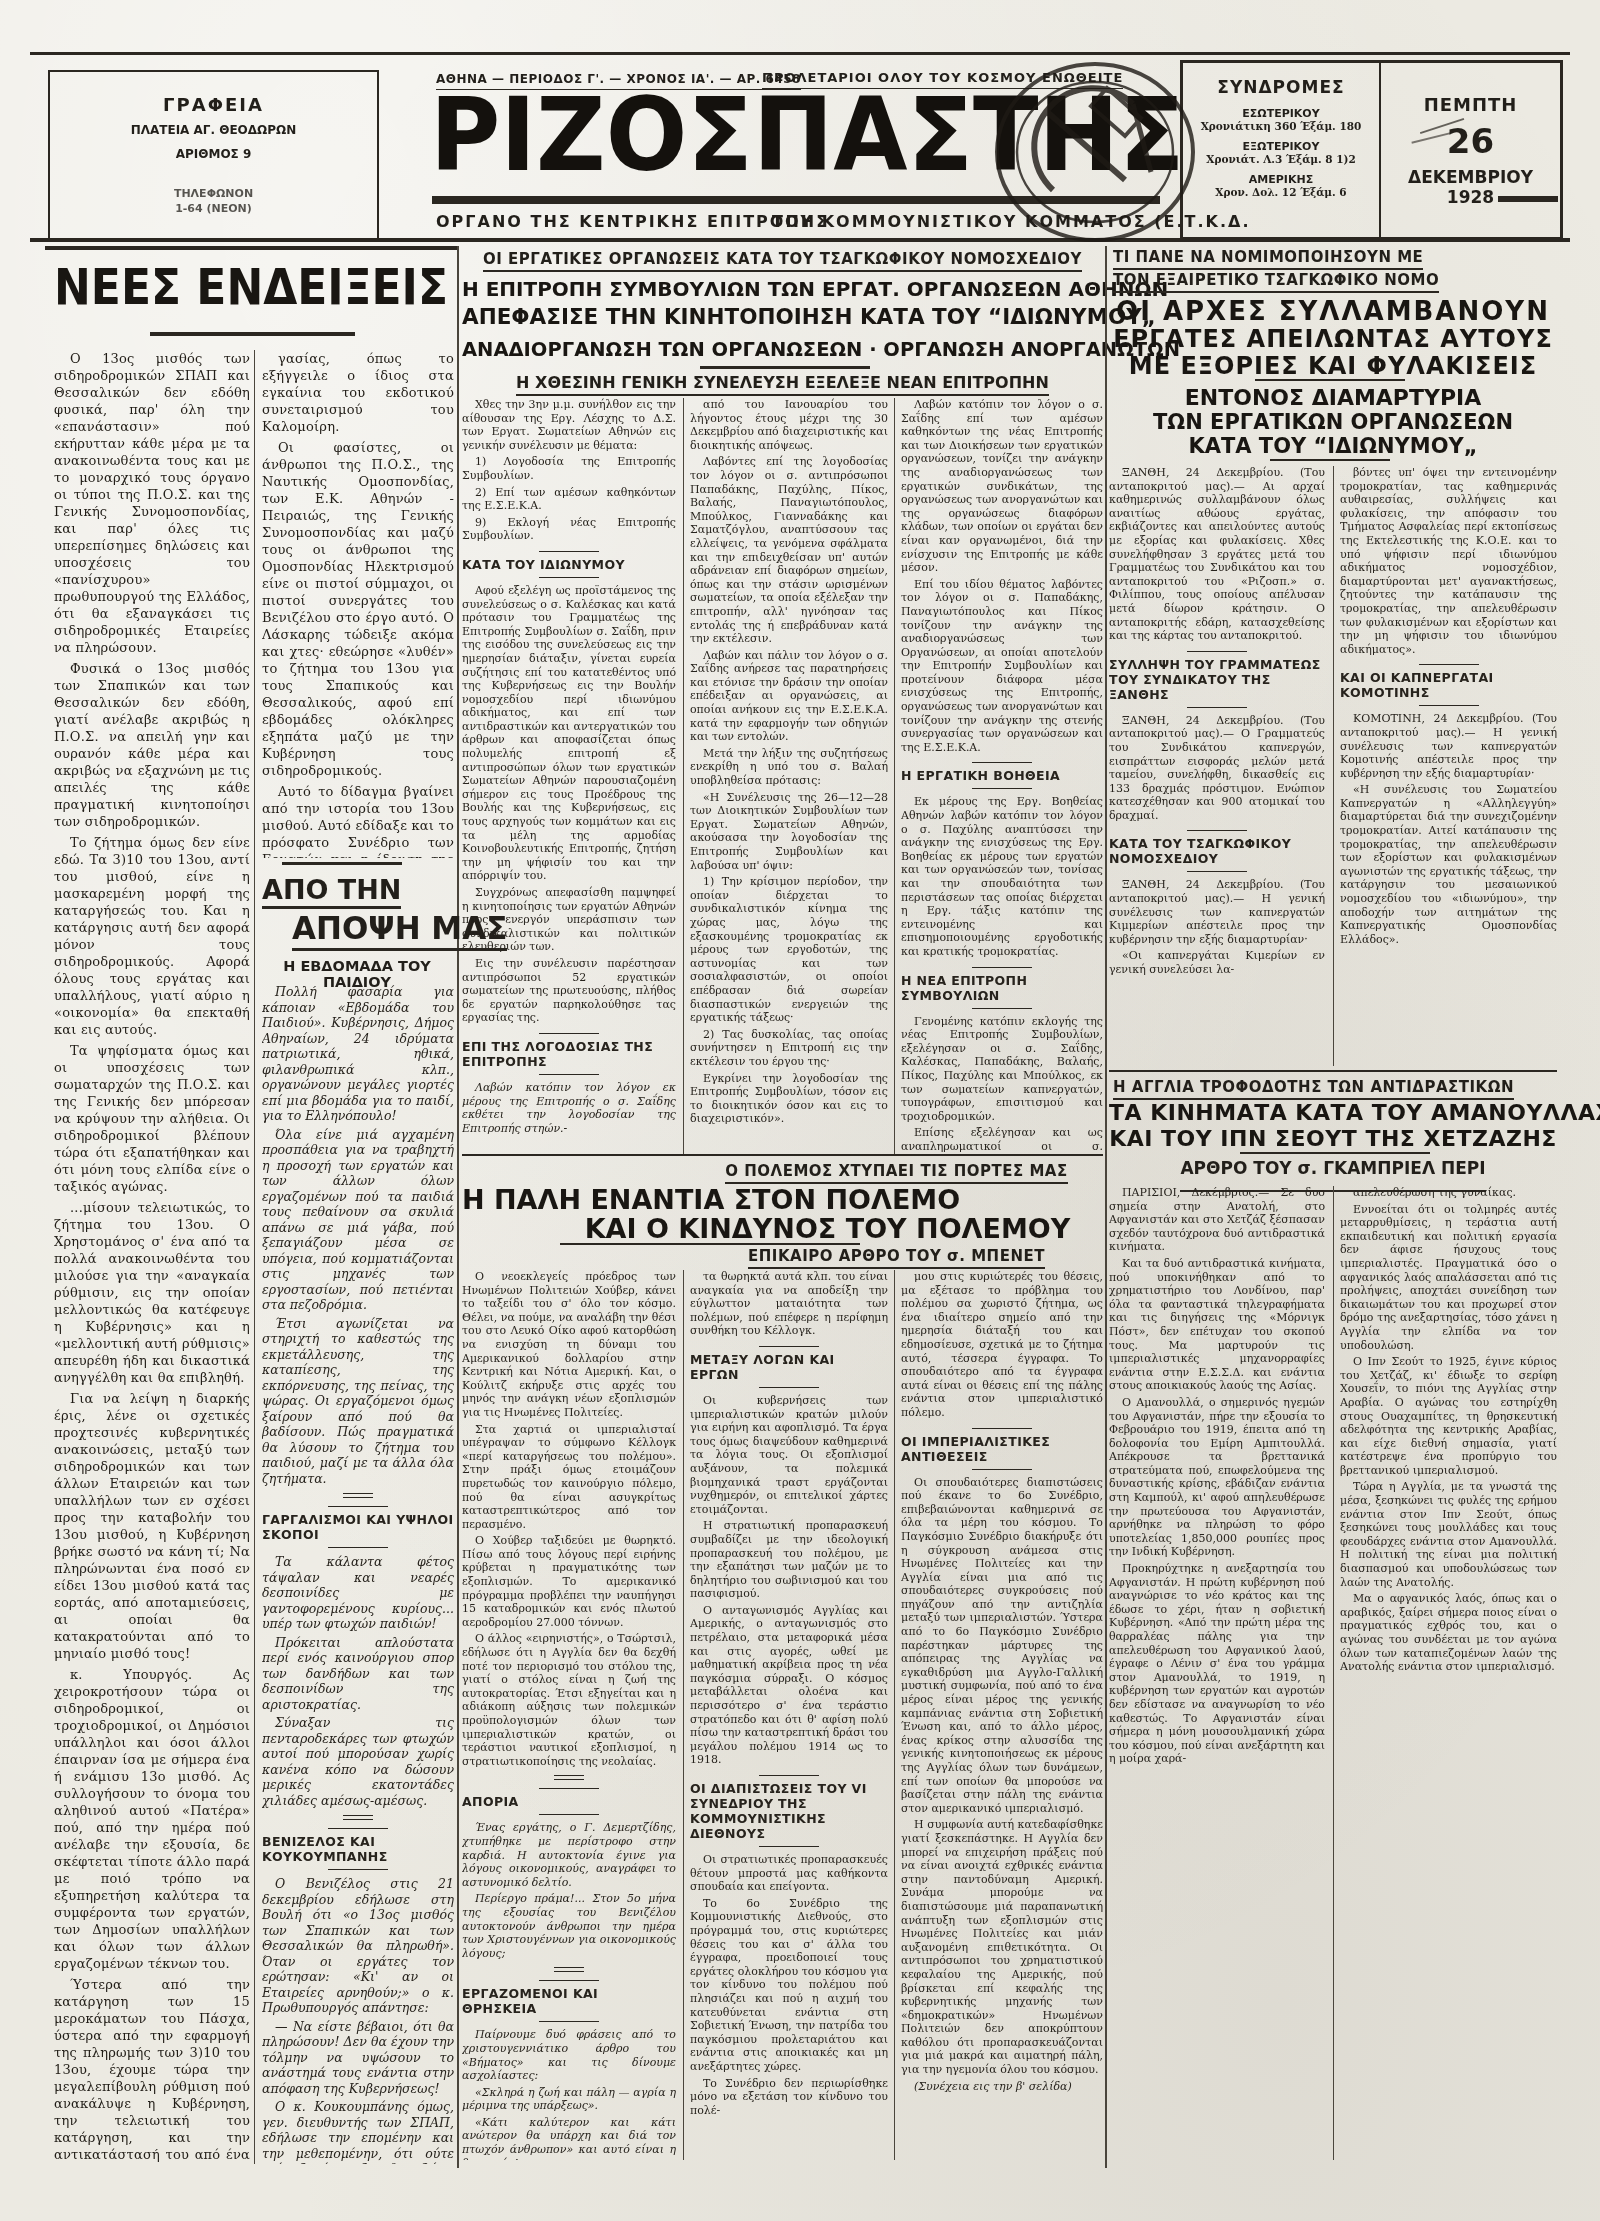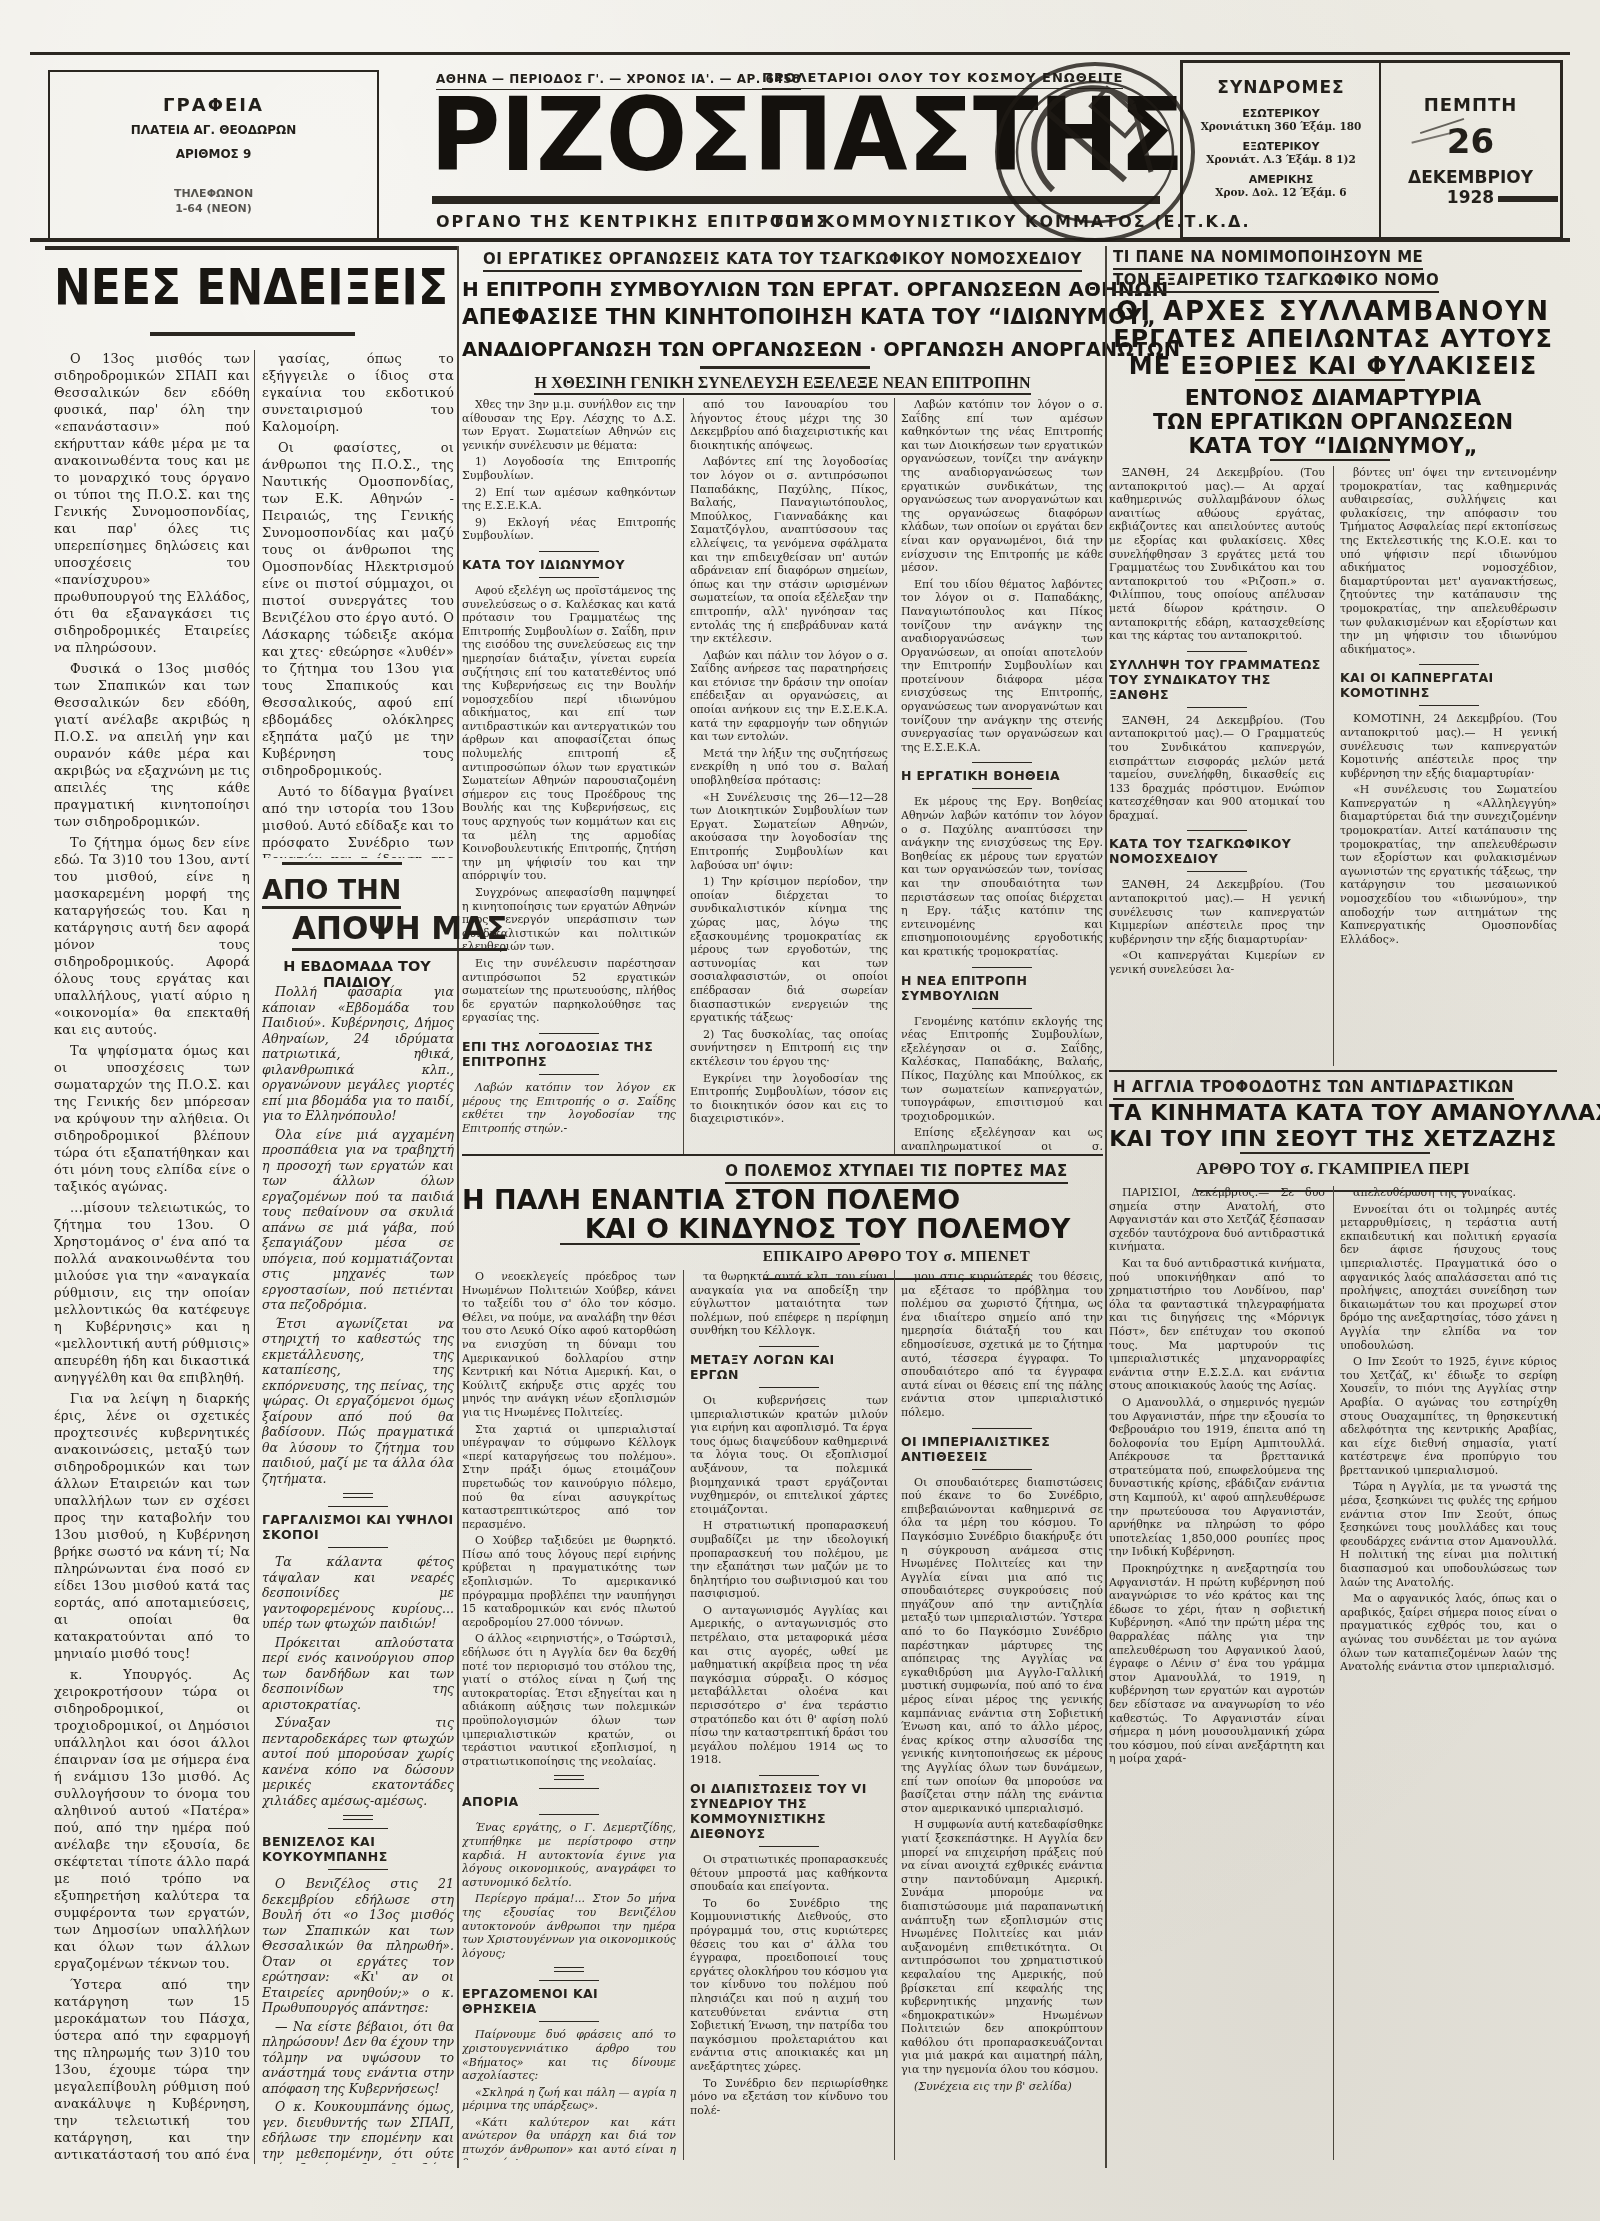--- a/index.html
+++ b/index.html
@@ -24,21 +24,21 @@
     text-align:left;text-indent:0;letter-spacing:.4px;margin:8px 0 6px;}
   .col p.sub::before{content:"";display:block;width:60px;margin:0 auto 5px;border-top:1.5px solid #2b2721;}
   .col p.sub::after{content:"";display:block;width:60px;margin:5px auto 0;border-top:1.5px solid #2b2721;}
   .col p.it{font-style:italic;}
   .col div.orn{width:30px;height:3px;margin:7px auto;border-top:1px solid #2b2721;border-bottom:1px solid #2b2721;}
   .bigbody{font:13px/17px "DejaVu Serif",serif;letter-spacing:.2px;color:#211d17;}
   .bigbody p{margin:0 0 4px;text-indent:16px;}
   .opbody{font:12.5px/15.5px "DejaVu Serif",serif;}
   .box{position:absolute;border:2px solid #2b2721;background:transparent;}
   .ctr{text-align:center;}
-  .uline{border-bottom:1px solid #2b2721;font-family:Liberation Serif, serif;}
+  .uline{border-bottom:1px solid #2b2721;}
 </style>
 </head>
 <body>
 
 <div class="page">
 
   <div class="hr" style="left:30px;top:52px;width:1540px;height:3px"></div>
   <div class="hr" style="left:30px;top:238px;width:1540px;height:4px"></div>
 
   <div class="box" style="left:48px;top:70px;width:327px;height:166px">
@@ -169,21 +169,21 @@
       <p>Επίσης εξελέγησαν και ως αναπληρωματικοί οι σ. Τριανταφυλλίδης, Τζοξανόπουλος, Τσόκης και Σορός.</p>
     </div>
   <div class="vr" style="left:683px;top:398px;height:756px"></div>
   <div class="vr" style="left:894px;top:398px;height:756px"></div>
   <div class="hr" style="left:462px;top:1154px;width:641px;height:2px"></div>
 
   <div class="abs kick" style="left:690px;top:1162px;width:413px;font-size:15px"><span>Ο ΠΟΛΕΜΟΣ ΧΤΥΠΑΕΙ ΤΙΣ ΠΟΡΤΕΣ ΜΑΣ</span></div>
   <div class="abs head" style="left:462px;top:1184px;width:641px;font-size:27px;padding-right:150px;box-sizing:border-box">Η ΠΑΛΗ ΕΝΑΝΤΙΑ ΣΤΟΝ ΠΟΛΕΜΟ</div>
   <div class="abs head" style="left:462px;top:1213px;width:641px;font-size:27px;padding-left:90px;box-sizing:border-box">ΚΑΙ Ο ΚΙΝΔΥΝΟΣ ΤΟΥ ΠΟΛΕΜΟΥ</div>
   <div class="hr" style="left:560px;top:1243px;width:300px;height:2px"></div>
-  <div class="abs sans ctr" style="left:690px;top:1247px;width:413px;font-weight:bold;font-size:15px;letter-spacing:.5px"><span class="uline" style="border-bottom-width:2px;padding-bottom:14px">ΕΠΙΚΑΙΡΟ ΑΡΘΡΟ ΤΟΥ σ. ΜΠΕΝΕΤ</span></div>
+  <div class="abs sans ctr" style="left:690px;top:1247px;width:413px;font-weight:bold;font-size:15px;letter-spacing:.5px"><span class="uline" style="border-bottom-width:2px;padding-bottom:2px">ΕΠΙΚΑΙΡΟ ΑΡΘΡΟ ΤΟΥ σ. ΜΠΕΝΕΤ</span></div>
 
   <div class="col" style="left:462px;top:1270px;width:214px;height:890px">
       <p>Ο νεοεκλεγείς πρόεδρος των Ηνωμένων Πολιτειών Χούβερ, κάνει το ταξείδι του σ' όλο τον κόσμο. Θέλει, να πούμε, να αναλάβη την θέσι του στο Λευκό Οίκο αφού κατορθώση να ενισχύση τη δύναμι του Αμερικανικού δολλαρίου στην Κεντρική και Νότια Αμερική. Και, ο Κούλιτζ εκήρυξε στις αρχές του μηνός την ανάγκη νέων εξοπλισμών για τις Ηνωμένες Πολιτείες.</p>
       <p>Στα χαρτιά οι ιμπεριαλισταί υπέγραψαν το σύμφωνο Κέλλογκ «περί καταργήσεως του πολέμου». Στην πράξι όμως ετοιμάζουν πυρετωδώς τον καινούργιο πόλεμο, πού θα είναι ασυγκρίτως καταστρεπτικώτερος από τον περασμένο.</p>
       <p>Ο Χούβερ ταξιδεύει με θωρηκτό. Πίσω από τους λόγους περί ειρήνης κρύβεται η πραγματικότης των εξοπλισμών. Το αμερικανικό πρόγραμμα προβλέπει την ναυπήγησι 15 καταδρομικών και ενός πλωτού αεροδρομίου 27.000 τόννων.</p>
       <p>Ο άλλος «ειρηνιστής», ο Τσώρτσιλ, εδήλωσε ότι η Αγγλία δεν θα δεχθή ποτέ τον περιορισμό του στόλου της, γιατί ο στόλος είναι η ζωή της αυτοκρατορίας. Έτσι εξηγείται και η αδιάκοπη αύξησις των πολεμικών προϋπολογισμών όλων των ιμπεριαλιστικών κρατών, οι τεράστιοι ναυτικοί εξοπλισμοί, η στρατιωτικοποίησις της νεολαίας.</p>
       <div class="orn"></div>
       <p class="sub">ΑΠΟΡΙΑ</p>
       <p class="it">Ένας εργάτης, ο Γ. Δεμερτζίδης, χτυπήθηκε με περίστροφο στην καρδιά. Η αυτοκτονία έγινε για λόγους οικονομικούς, αναγράφει το αστυνομικό δελτίο.</p>
       <p class="it">Περίεργο πράμα!... Στον 5ο μήνα της εξουσίας του Βενιζέλου αυτοκτονούν άνθρωποι την ημέρα των Χριστουγέννων για οικονομικούς λόγους;</p>

